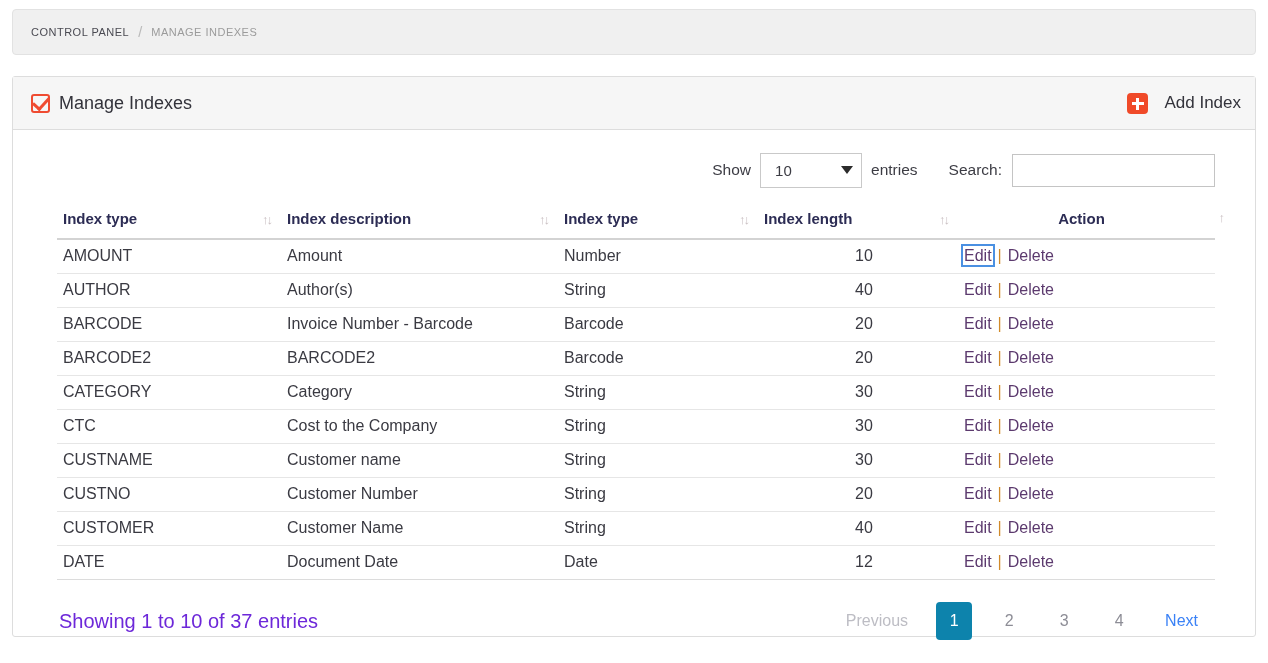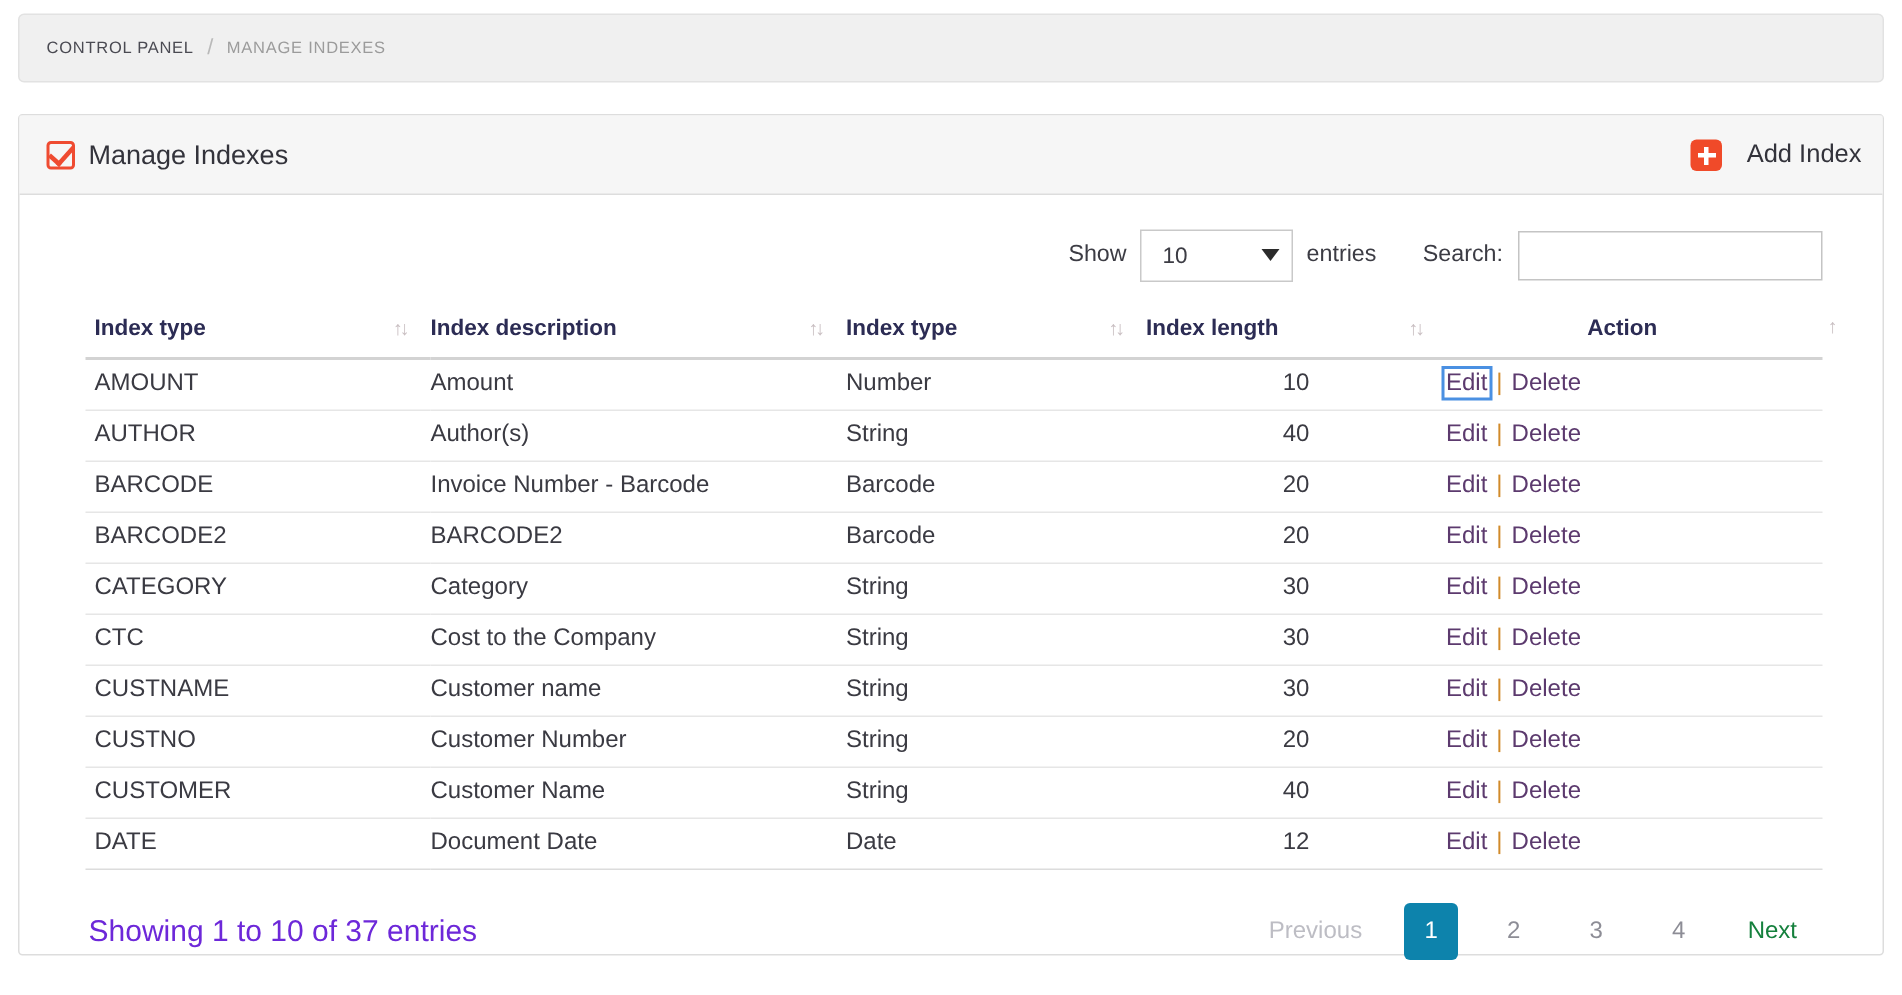--- a/index.html
+++ b/index.html
@@ -228,21 +228,21 @@
   .pager {
     display: flex;
     align-items: center;
     gap: 19px;
     padding-right: 8px;
   }
   .pg {
     min-width: 38px; height: 38px;
     display: flex; align-items: center; justify-content: center;
     font-size: 16px;
-    color: #15803d;
+    color: #3b82f6;
     cursor: pointer;
     border-radius: 4px;
     padding: 0 9px;
     text-decoration: none;
   }
   .pg.num { color: #8d8d96; min-width: 36px; }
   .pg.active {
     background: #0d83ac;
     color: #ffffff;
     font-weight: normal;

